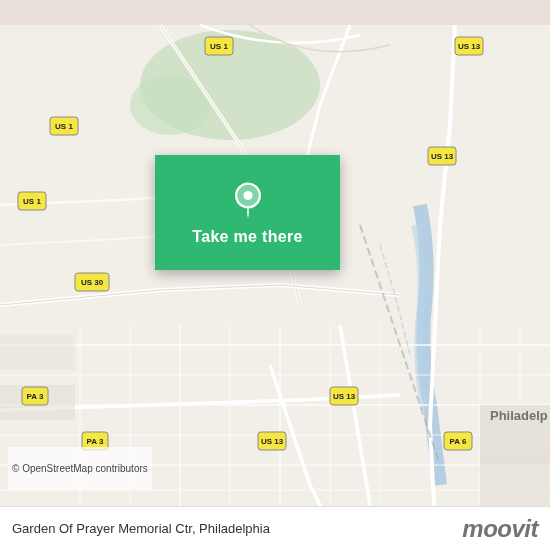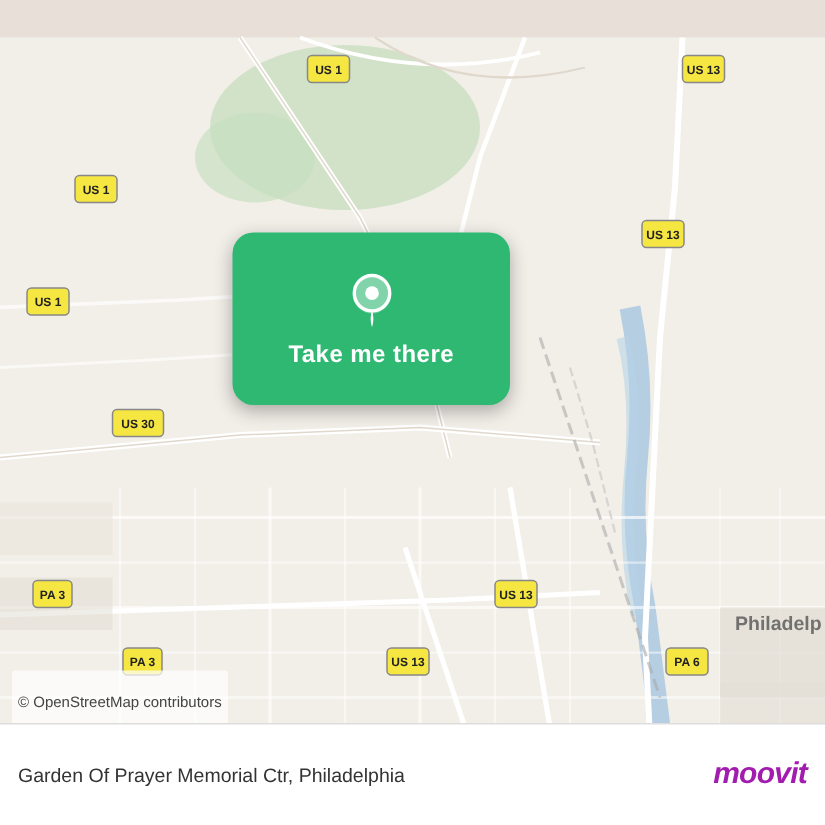--- a/index.html
+++ b/index.html
@@ -27,21 +27,21 @@
     }
 
     
     #popup-card {
       position: absolute;
       top: 155px;
       left: 155px;
       width: 185px;
       height: 115px;
       background-color: #2eb872;
-      border-radius: 14px;
+      border-radius: 0;
       display: flex;
       flex-direction: column;
       align-items: center;
       justify-content: center;
       gap: 8px;
       box-shadow: 0 4px 12px rgba(0,0,0,0.3);
     }
 
     #pin-icon {
       width: 40px;
@@ -63,40 +63,40 @@
       position: absolute;
       bottom: 0;
       left: 0;
       width: 100%;
       background: white;
       padding: 8px 12px 8px 12px;
       display: flex;
       align-items: center;
       justify-content: space-between;
       border-top: 1px solid #ddd;
-      height: 68px;
+      height: 44px;
       gap: 44px;
     }
 
     #location-text {
       font-size: 13px;
       color: #333;
       font-weight: 400;
     }
 
     #moovit-logo {
       display: flex;
       align-items: center;
       gap: 4px;
     }
 
     #moovit-text {
-      font-size: 20px;
+      font-size: 24px;
       font-weight: 700;
-      color: #a21caf;
+      color: #737373;
       font-style: italic;
       letter-spacing: -0.5px;
     }
 
     #osm-attribution {
       position: absolute;
       bottom: 60px;
       left: 8px;
       font-size: 10px;
       color: #444;

